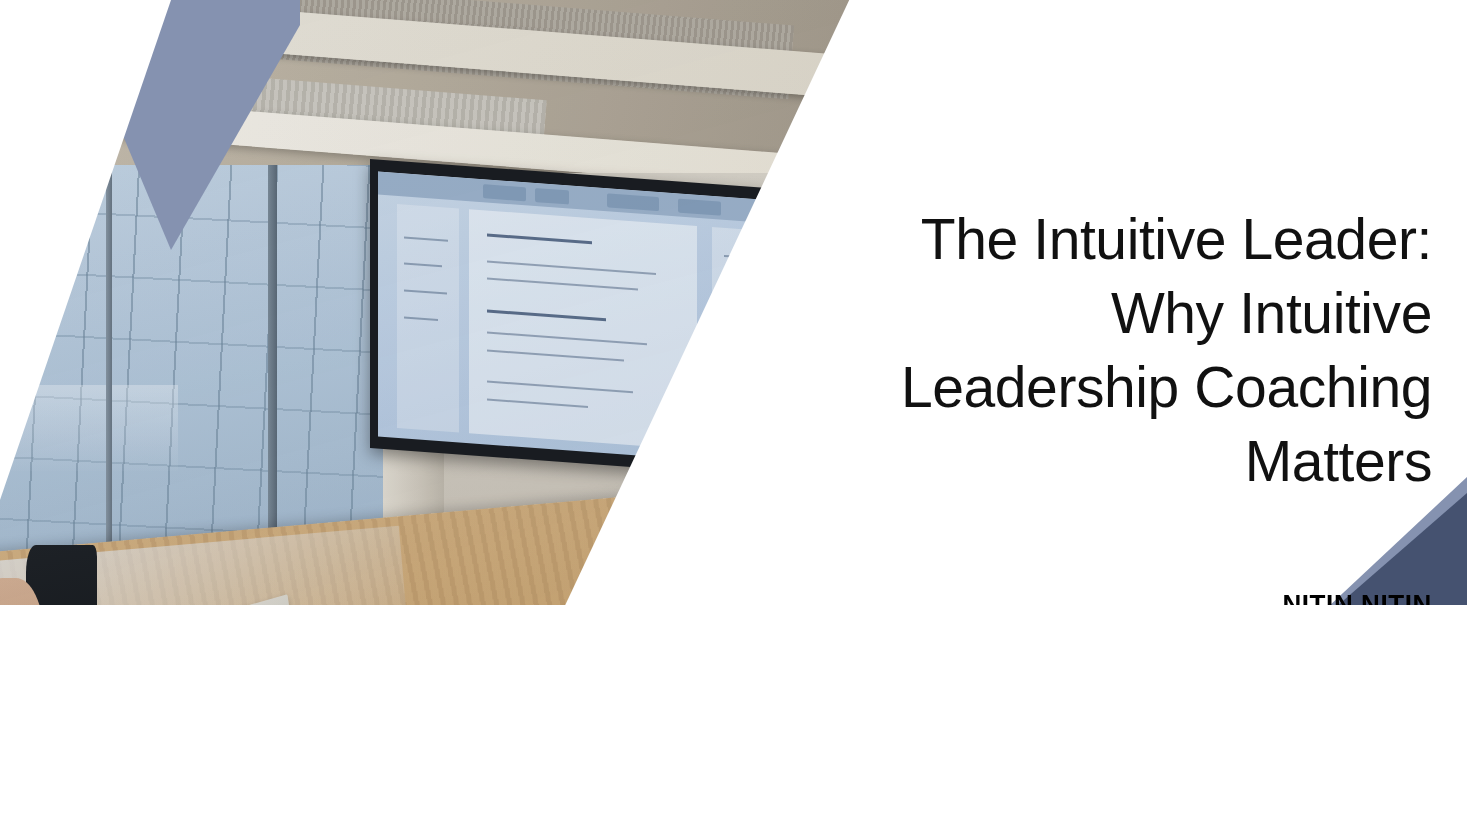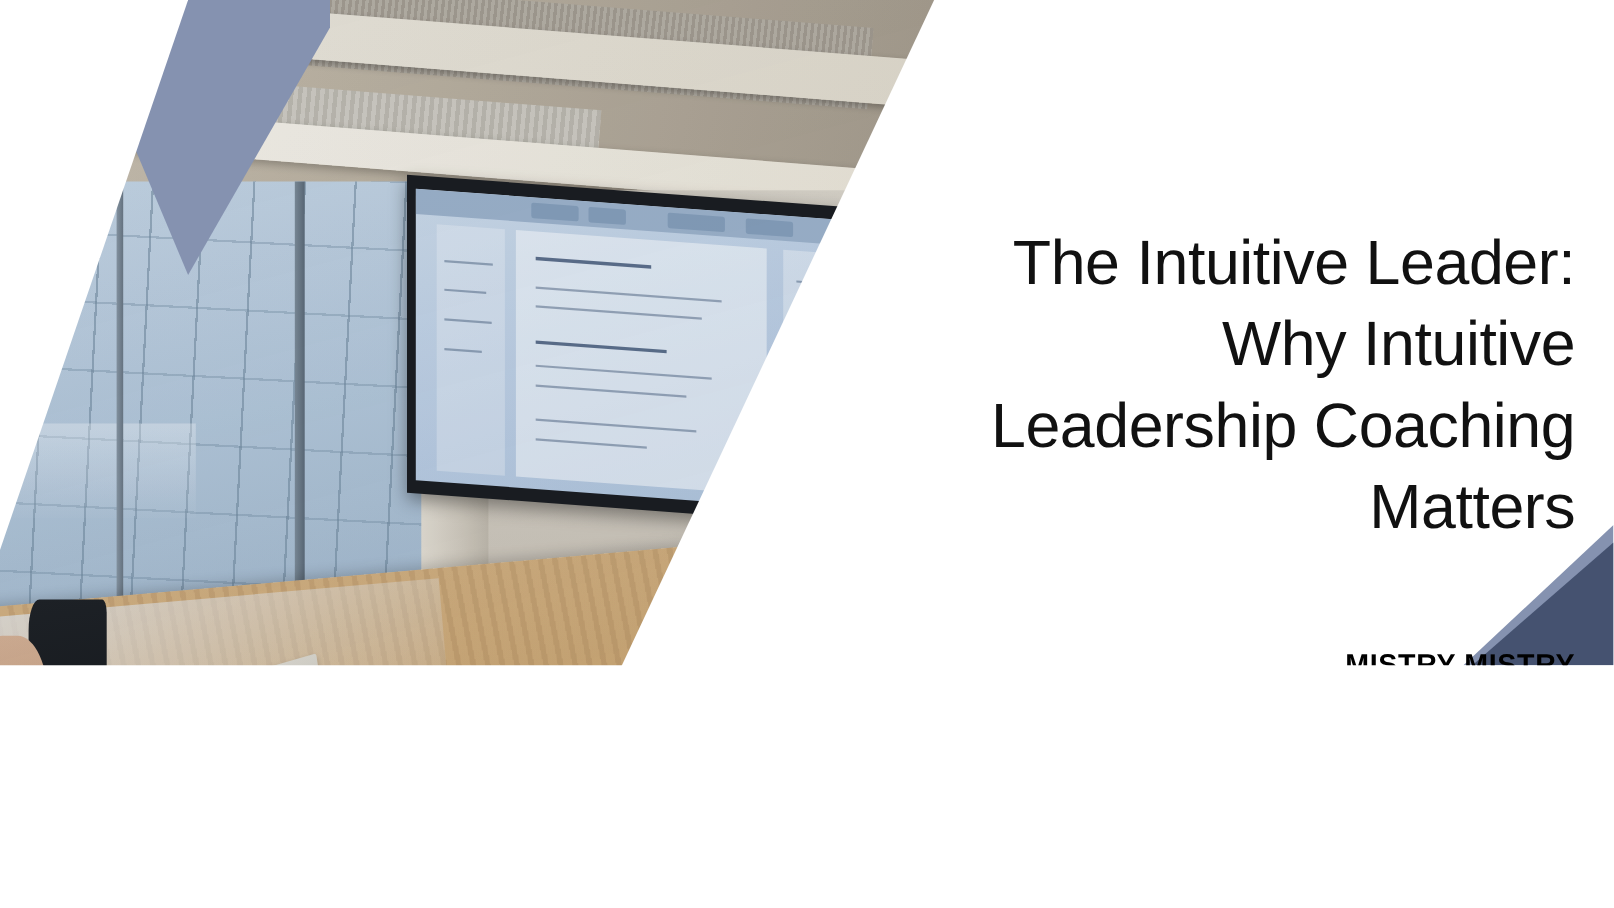--- a/index.html
+++ b/index.html
@@ -533,17 +533,17 @@
   <div class="corner-band-light"></div>
   <div class="corner-band-navy"></div>
 
   <div class="text-panel">
     <h1 class="slide-title">The Intuitive Leader:
 Why Intuitive
 Leadership Coaching
 Matters</h1>
 
     <div class="byline-block">
-      <div class="byline-name">MISTRY MISTRY</div>
+      <div class="byline-name">NITIN NITIN</div>
     </div>
   </div>
 
 </div>
 
 </body></html>

